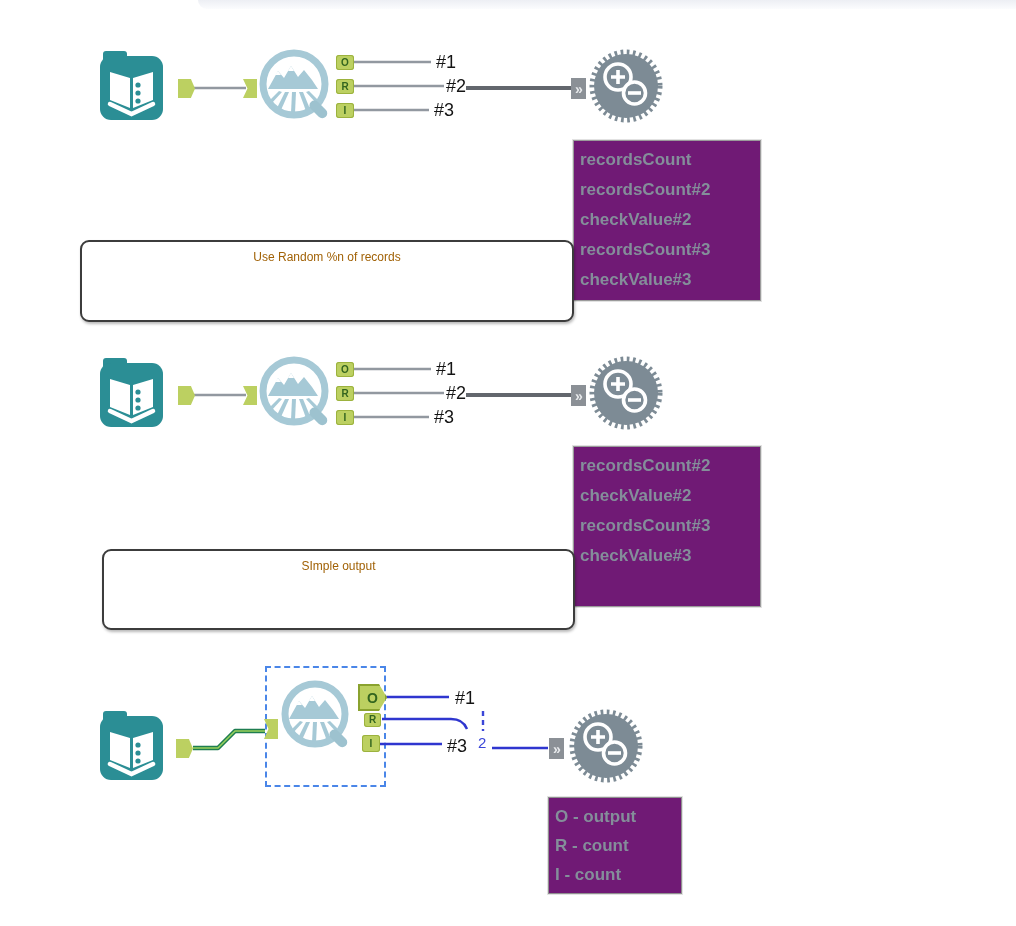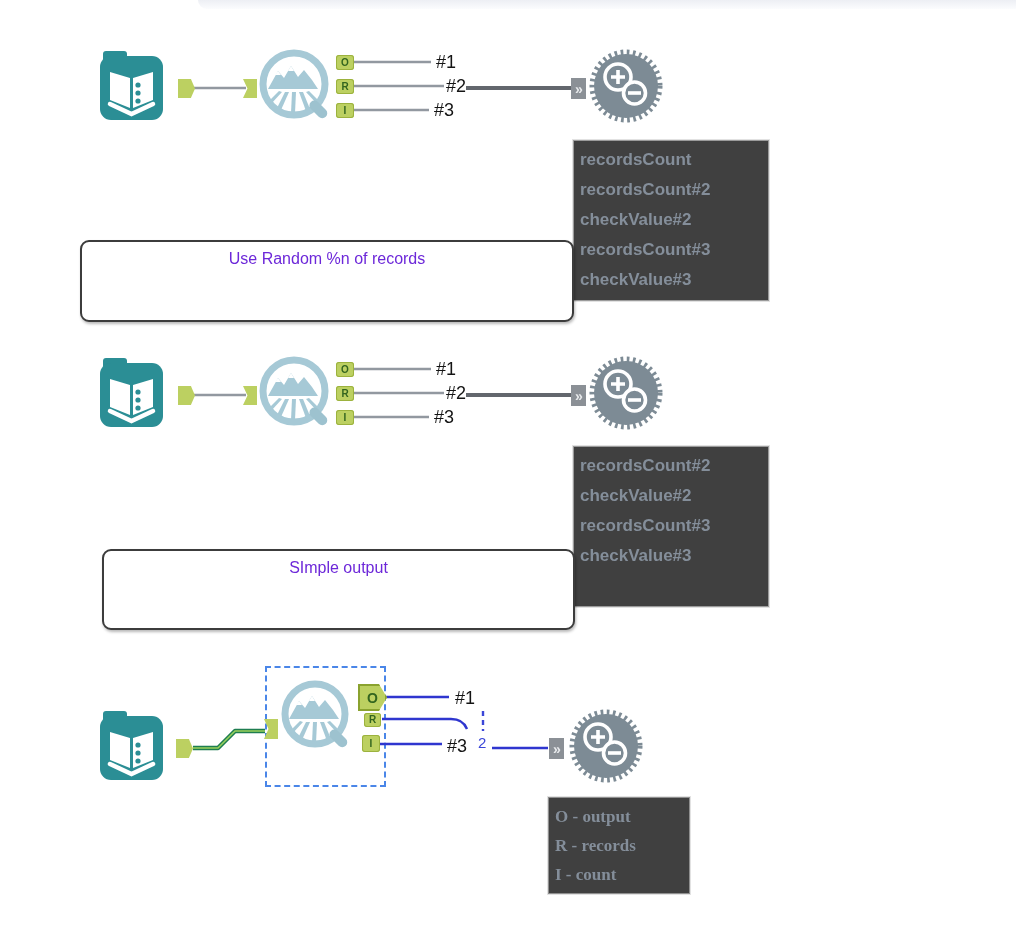--- a/index.html
+++ b/index.html
@@ -15,29 +15,29 @@
   .anchor.inp{clip-path:polygon(0 0,100% 0,100% 100%,0 100%,32% 50%);}
   .anchor.plain{border-radius:3px;box-shadow:inset 0 0 0 1px #9cb23e;}
   .anchor.big{font-size:14px;clip-path:polygon(0 0,72% 0,100% 50%,72% 100%,0 100%);
           box-shadow:inset 0 0 0 2px #8aa22f;}
   .chev{position:absolute;background:#8b9096;color:#e8eaec;font-weight:700;
         font-size:14px;display:flex;align-items:center;justify-content:center;
         line-height:1;letter-spacing:-1px;}
   .wlabel{position:absolute;color:#141414;font-size:18px;font-weight:500;
           white-space:nowrap;}
   .seqlabel{position:absolute;color:#3b46d8;font-size:15px;font-weight:500;}
-  .listbox{position:absolute;background:#404040;border:1px solid #9b9b9b;
-           box-shadow:0 0 0 1px #e2e2e2;padding:4px 8px 2px 6px;}
+  .listbox{position:absolute;background:#701a75;border:1px solid #9b9b9b;
+           box-shadow:0 0 0 1px #e2e2e2;padding:4px 0 2px 6px;}
   .listbox .li{font-size:17px;font-weight:700;color:#848e9a;line-height:30px;
            white-space:nowrap;}
-  .listbox.small .li{line-height:29px;font-family:Liberation Serif, serif;}
+  .listbox.small .li{line-height:29px;}
   .comment{position:absolute;background:#ffffff;border:2px solid #3c3c3c;
            border-radius:9px;box-shadow:1px 2px 3px rgba(0,0,0,.28);
            text-align:center;padding-top:8px;}
-  .comment .ctext{font-size:16px;color:#6d28d9;}
+  .comment .ctext{font-size:12px;color:#a16207;}
   .selrect{position:absolute;border:2px dashed #4a86e8;background:transparent;}
   svg{display:block;}
   #wires{position:absolute;left:0;top:0;z-index:1;}
   .tool,.anchor,.chev,.listbox,.comment{z-index:2;}
   .wlabel,.seqlabel{z-index:3;}
 </style>
 </head>
 <body>
 
 <div class="topbar"></div>
@@ -244,15 +244,15 @@
     <circle cx="39" cy="39" r="33" fill="none" stroke="#7d8b95" stroke-width="7" stroke-dasharray="2.6 3.4"></circle>
     <circle cx="39" cy="39" r="32" fill="#7d8b95"></circle>
     <circle cx="31" cy="30" r="13" fill="none" stroke="#ffffff" stroke-width="3.6"></circle>
     <path d="M31 23 V37 M24 30 H38" stroke="#ffffff" stroke-width="3.6"></path>
     <circle cx="47.5" cy="46" r="11" fill="#7d8b95" stroke="#ffffff" stroke-width="3.6"></circle>
     <path d="M41 46 H54" stroke="#ffffff" stroke-width="3.6"></path>
   </svg>
 </div>
 <div class="listbox small" style="left:548px;top:797px;width:126px;height:89px;border-color:#8f8f8f;">
   <div class="li">O - output</div>
-  <div class="li">R - records</div>
+  <div class="li">R - count</div>
   <div class="li">I - count</div>
 </div>
 
 </body></html>

